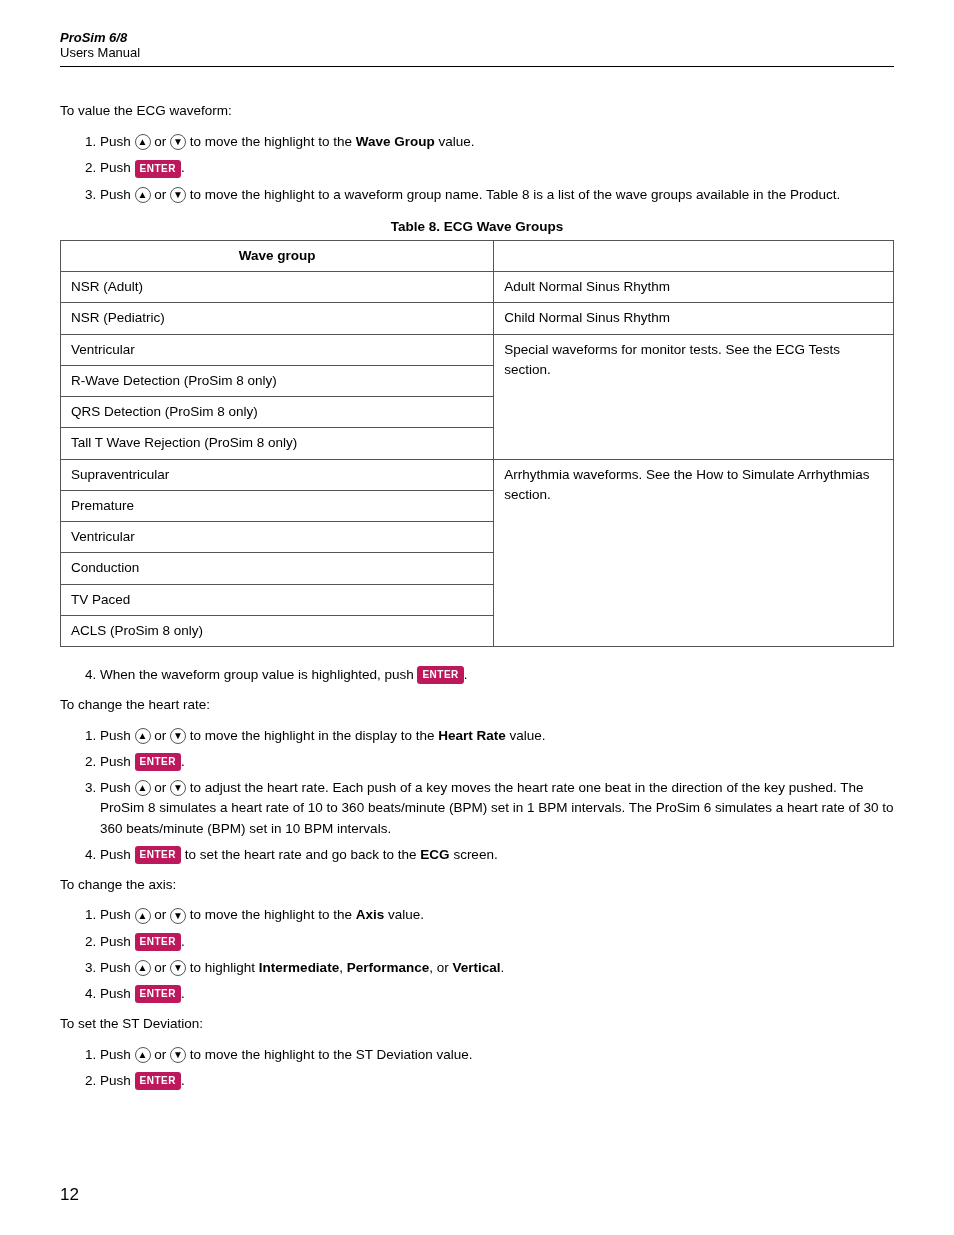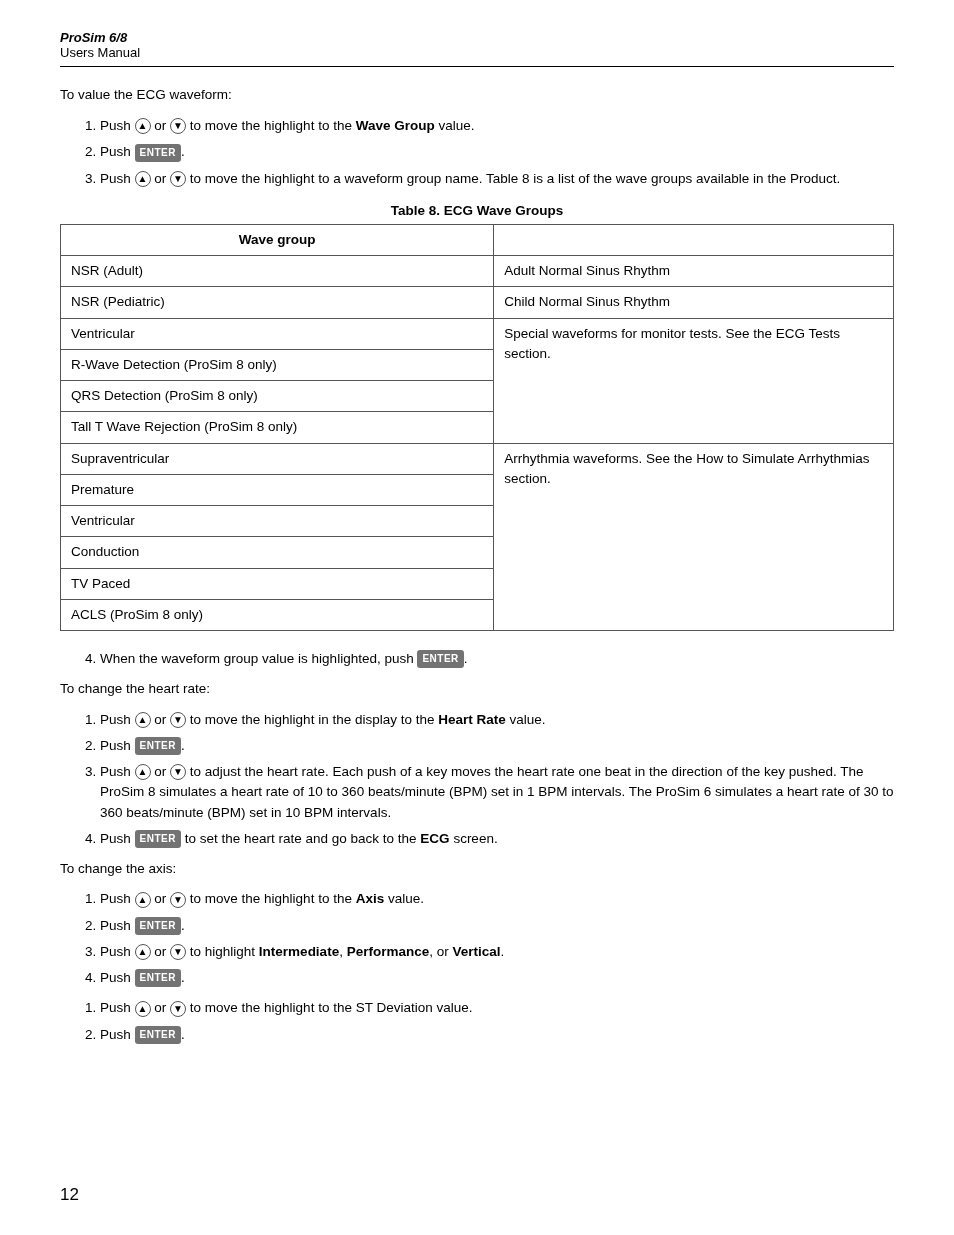--- a/index.html
+++ b/index.html
@@ -14,21 +14,21 @@
     }
     .page {
       width: 954px;
       min-height: 1235px;
       padding: 30px 60px 40px 60px;
       position: relative;
     }
     .header {
       border-bottom: 1px solid #000;
       padding-bottom: 6px;
-      margin-bottom: 20px;
+      margin-bottom: 36px;
       display: flex;
       justify-content: flex-start;
     }
     .header-text {
       font-size: 13px;
     }
     .header-text .bold-italic {
       font-style: italic;
       font-weight: bold;
     }
@@ -49,21 +49,21 @@
       margin-left: 40px;
       margin-bottom: 10px;
     }
     ol.main-list li {
       margin-bottom: 6px;
       line-height: 1.5;
       font-size: 13.5px;
     }
     .enter-btn {
       display: inline-block;
-      background: #737373;
+      background: #be185d;
       color: #fff;
       font-size: 10px;
       font-weight: bold;
       padding: 2px 5px;
       border-radius: 3px;
       letter-spacing: 0.5px;
       vertical-align: middle;
       line-height: 1.4;
     }
     .arrow-up, .arrow-down {
@@ -226,20 +226,21 @@
         Push <span class="enter-btn">ENTER</span>.
       </li>
       <li>
         Push <span class="arrow-up">▲</span> or <span class="arrow-down">▼</span> to highlight <strong>Intermediate</strong>, <strong>Performance</strong>, or <strong>Vertical</strong>.
       </li>
       <li>
         Push <span class="enter-btn">ENTER</span>.
       </li>
     </ol>
 
+    <div class="section-para">To set the ST Deviation:</div>
     <ol class="main-list">
       <li>
         Push <span class="arrow-up">▲</span> or <span class="arrow-down">▼</span> to move the highlight to the ST Deviation value.
       </li>
       <li>
         Push <span class="enter-btn">ENTER</span>.
       </li>
     </ol>
 
   </div>

